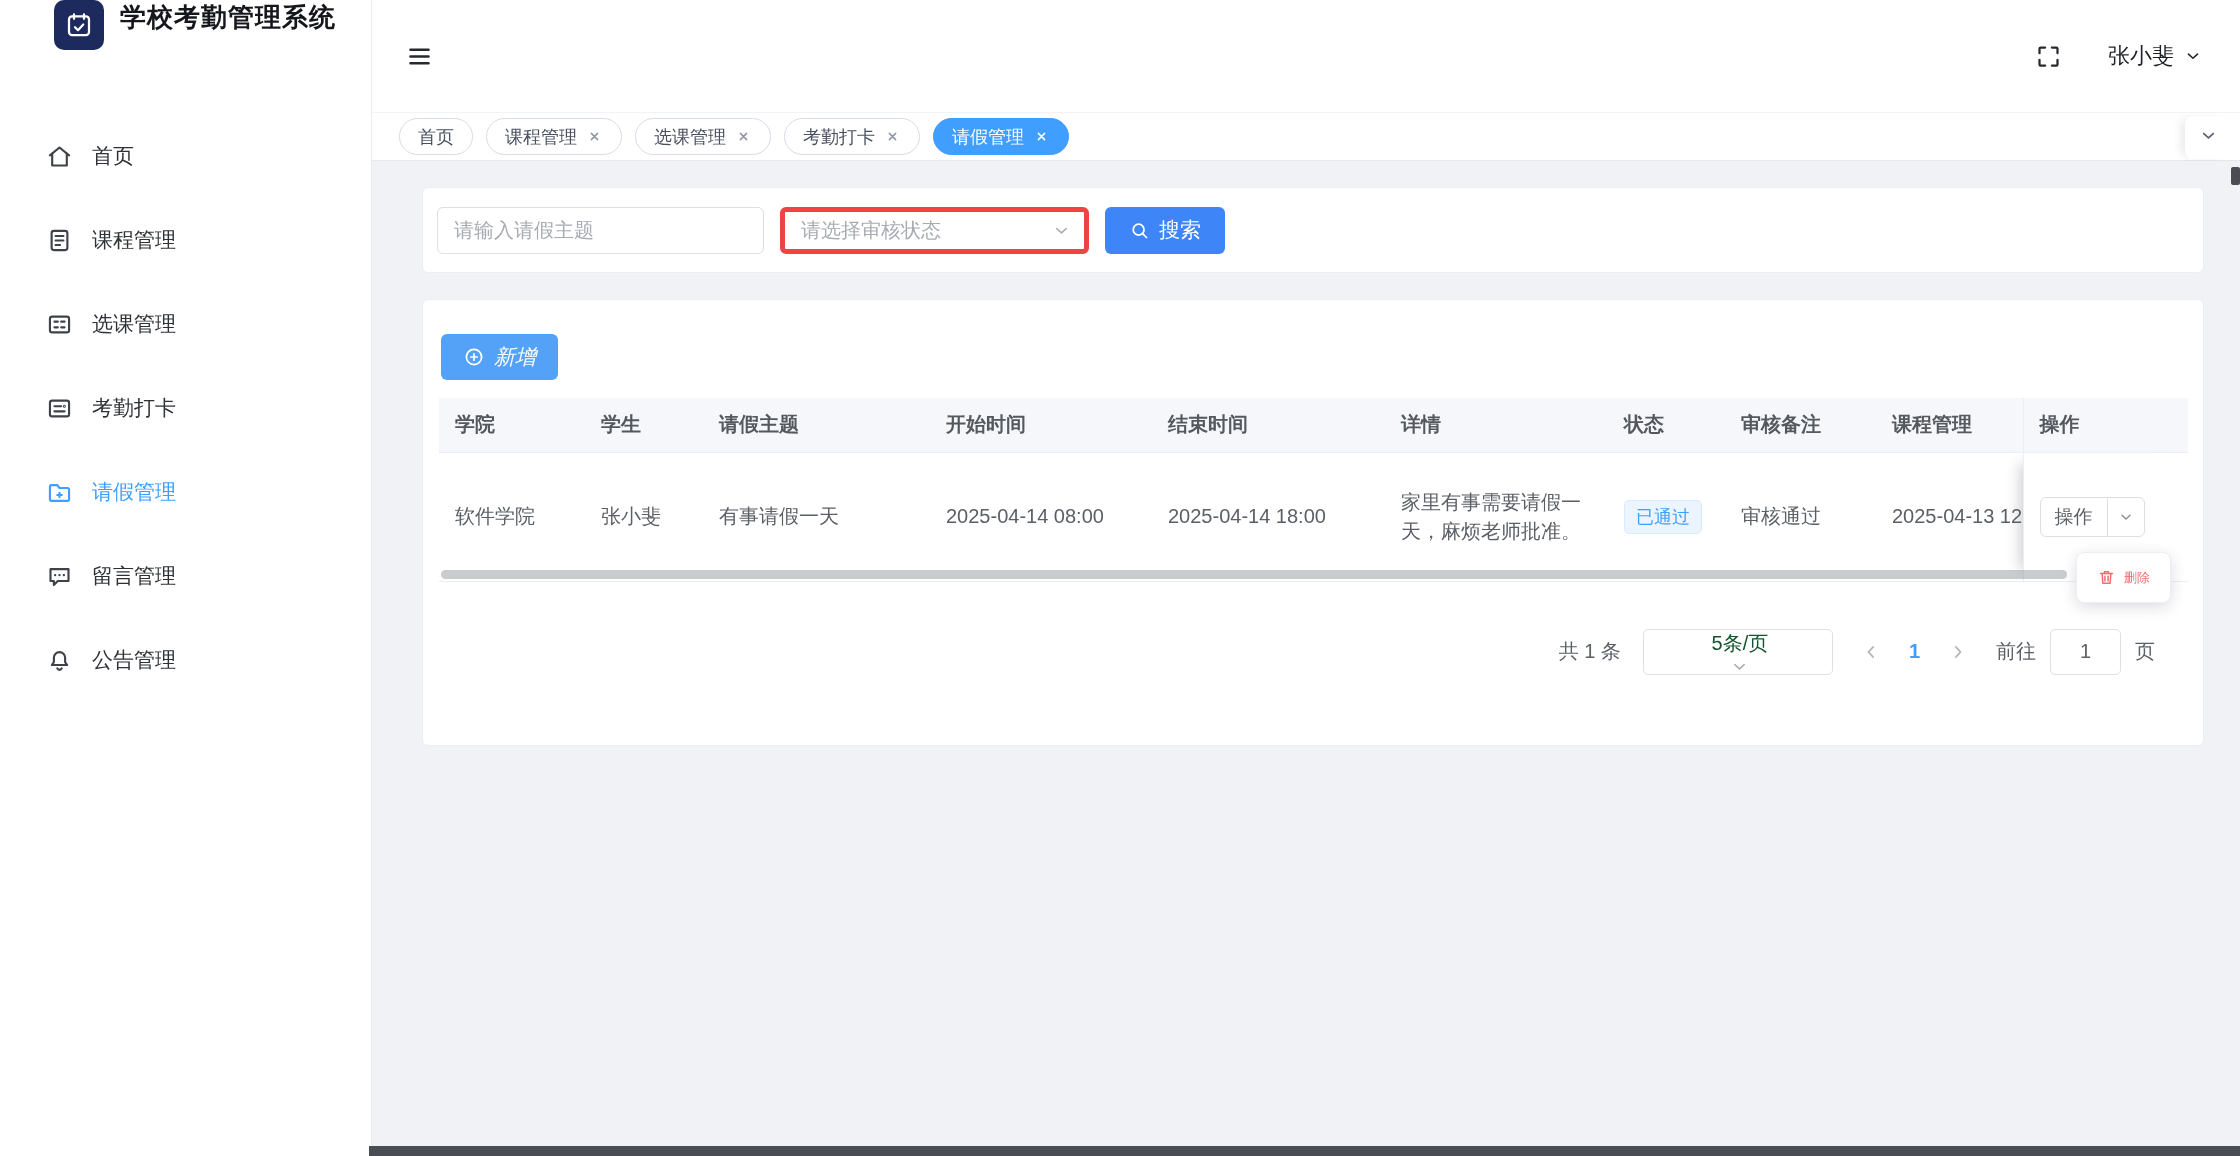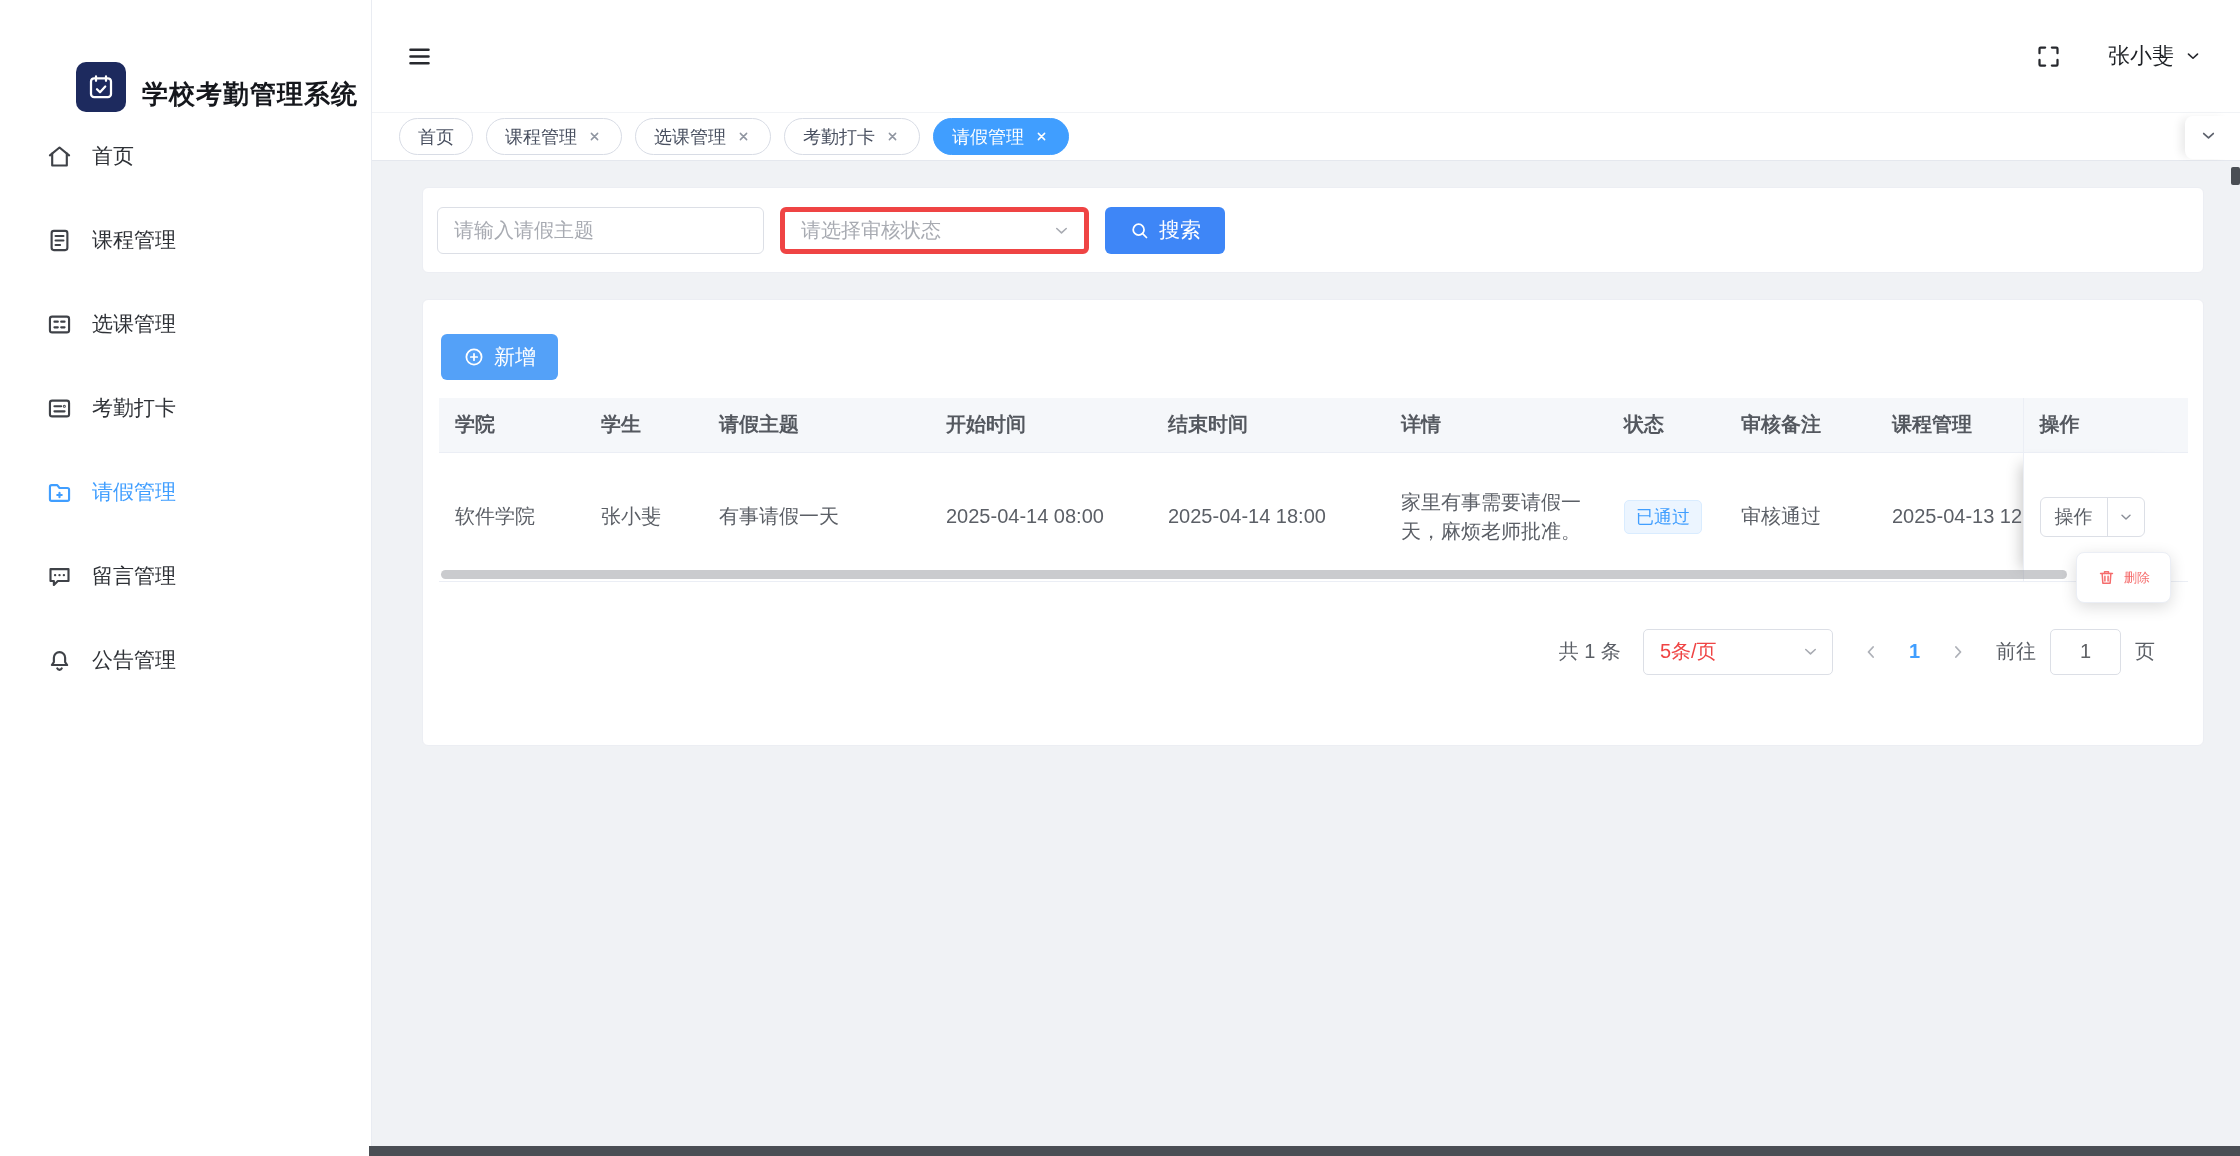--- a/index.html
+++ b/index.html
@@ -6,21 +6,21 @@
   html,body { width:2240px; height:1156px; }
   body {
     font-family:"Liberation Sans","DejaVu Sans",sans-serif;
     color:#303133; background:#fff; overflow:hidden;
     -webkit-font-smoothing:antialiased;
   }
   .app { position:relative; width:2240px; height:1156px; display:flex; background:#fff; }
 
   
   .sidebar { width:372px; height:100%; background:#fff; border-right:1px solid #e9ecf2; flex-shrink:0; display:flex; flex-direction:column; }
-  .brand { height:112px; display:flex; align-items:flex-end; padding-left:76px; gap:16px; flex-shrink:0; }
+  .brand { height:112px; display:flex; align-items:flex-start; padding-left:54px; gap:16px; flex-shrink:0; }
   .brand-logo { width:50px; height:50px; border-radius:10px; background:#1d2a5e; display:flex; align-items:center; justify-content:center; color:#fff; flex-shrink:0; }
   .brand-title { font-size:26px; font-weight:700; color:#15171c; letter-spacing:1px; white-space:nowrap; }
   .menu { flex:1; padding-top:2px; }
   .menu-item { height:84px; display:flex; align-items:center; padding-left:45px; gap:19px; font-size:21px; color:#2e3136; cursor:pointer; }
   .menu-item .mi-icon { width:28px; height:28px; color:#3f4248; display:flex; align-items:center; justify-content:center; flex-shrink:0; }
   .menu-item.active, .menu-item.active .mi-icon { color:#409eff; }
 
   
   .main { flex:1; display:flex; flex-direction:column; min-width:0; }
   .topbar { height:112px; background:#fff; display:flex; align-items:center; justify-content:space-between; padding:0 38px 0 34px; flex-shrink:0; }
@@ -44,21 +44,21 @@
   .search-card { height:86px; display:flex; align-items:center; gap:16px; padding:0 14px; margin-bottom:26px; }
   .text-input { height:47px; border:1px solid #dcdfe6; border-radius:6px; padding:0 16px; font-size:20px; color:#606266; font-family:inherit; background:#fff; outline:none; }
   .text-input::placeholder { color:#a8abb2; }
   .topic-input { width:327px; }
   .fake-select { width:309px; height:47px; border:5px solid #ef4444; border-radius:6px; display:flex; align-items:center; justify-content:space-between; padding:0 13px 0 16px; font-size:20px; color:#a8abb2; background:#fff; cursor:pointer; }
   .fake-select .chev { display:flex; color:#a8abb2; }
   .btn-primary { height:47px; display:inline-flex; align-items:center; gap:9px; padding:0 24px; background:#3e86f7; color:#fff; border:none; border-radius:6px; font-size:21px; cursor:pointer; font-family:inherit; }
   .btn-primary .b-icon { display:flex; }
 
   .table-card { position:relative; padding:34px 16px 0 16px; height:447px; }
-  .btn-add { height:46px; display:inline-flex; align-items:center; gap:9px; padding:0 22px; background:#54a1f8; color:#fff; border:none; border-radius:6px; font-size:21px; cursor:pointer; font-family:inherit; margin-left:2px; }
+  .btn-add { height:46px; display:inline-flex; align-items:center; gap:9px; padding:0 22px; background:#54a1f8; color:#fff; border:none; border-radius:6px; font-size:21px; cursor:pointer; font-family:inherit; margin-left:2px;font-style:italic; }
   .btn-add .b-icon { display:flex; }
 
   table.grid { border-collapse:collapse; table-layout:fixed; width:1749px; margin-top:18px; font-size:20px; color:#5b5f66; }
   .grid th { background:#f5f7fa; font-weight:700; color:#54585f; text-align:left; height:54px; padding:0 16px; border-bottom:1px solid #ebeef5; white-space:nowrap; overflow:hidden; }
   .grid td { height:129px; padding:14px 16px; border-bottom:1px solid #ebeef5; vertical-align:middle; background:#fff; }
   .fixed-col { border-left:1px solid #ebeef5; box-shadow:-14px 0 14px -12px rgba(0,0,0,.22); }
   th.fixed-col { background:#f5f7fa; }
   .detail-cell { line-height:29px; }
   .time-cell, .nowrap { white-space:nowrap; overflow:hidden; }
   .tag { display:inline-flex; align-items:center; height:34px; padding:0 11px; background:#ecf5ff; border:1px solid #d9ecff; color:#409eff; border-radius:5px; font-size:18px; white-space:nowrap; }
@@ -66,21 +66,21 @@
   .action-btn .ab-label { padding:0 14px; display:flex; align-items:center; }
   .action-btn .ab-caret { padding:0 10px; border-left:1px solid #dcdfe6; display:flex; align-items:center; color:#8b8f98; }
 
   .h-scrollbar { position:absolute; left:18px; top:270px; width:1626px; height:9px; border-radius:5px; background:rgba(144,147,153,.48); cursor:pointer; }
 
   .action-popup { position:absolute; top:252px; right:32px; background:#fff; border:1px solid #ebeef5; border-radius:8px; box-shadow:0 4px 16px rgba(0,0,0,.14); padding:7px; z-index:5; }
   .popup-item { display:flex; align-items:center; gap:8px; color:#f56c6c; font-size:13px; padding:8px 13px; border-radius:5px; cursor:pointer; white-space:nowrap; }
   .popup-item .p-icon { display:flex; }
 
   .pagination { margin-top:47px; display:flex; justify-content:flex-end; align-items:center; gap:22px; padding-right:32px; font-size:20px; color:#5b5f66; }
-  .page-size-select { width:190px; height:46px; border:1px solid #dcdfe6; border-radius:5px; display:flex; align-items:center; justify-content:space-between; padding:0 12px 0 16px; background:#fff; cursor:pointer; color:#ef4444; }
+  .page-size-select { width:190px; height:46px; border:1px solid #dcdfe6; border-radius:5px; display:flex; align-items:center; justify-content:space-between; padding:0 12px 0 16px; background:#fff; cursor:pointer; color:#14532d;flex-direction:column; }
   .page-size-select .chev { display:flex; color:#a8abb2; }
   .pager { display:flex; align-items:center; gap:28px; margin:0 6px; }
   .pg-arrow { background:none; border:none; color:#aeb1b8; display:flex; align-items:center; cursor:pointer; padding:0; }
   .pg-num { color:#409eff; font-weight:700; cursor:pointer; }
   .goto { display:flex; align-items:center; gap:14px; }
   .goto-input { width:71px; height:46px; border:1px solid #dcdfe6; border-radius:5px; text-align:center; font-size:20px; color:#606266; font-family:inherit; outline:none; }
 
   
   .page-hscrollbar { position:absolute; left:369px; right:0; bottom:0; height:10px; background:#4a4e54; z-index:9; cursor:pointer; }
   .page-vscrollbar { position:absolute; right:0; top:167px; width:9px; height:18px; background:#4a4e54; border-radius:2px; z-index:9; cursor:pointer; }

